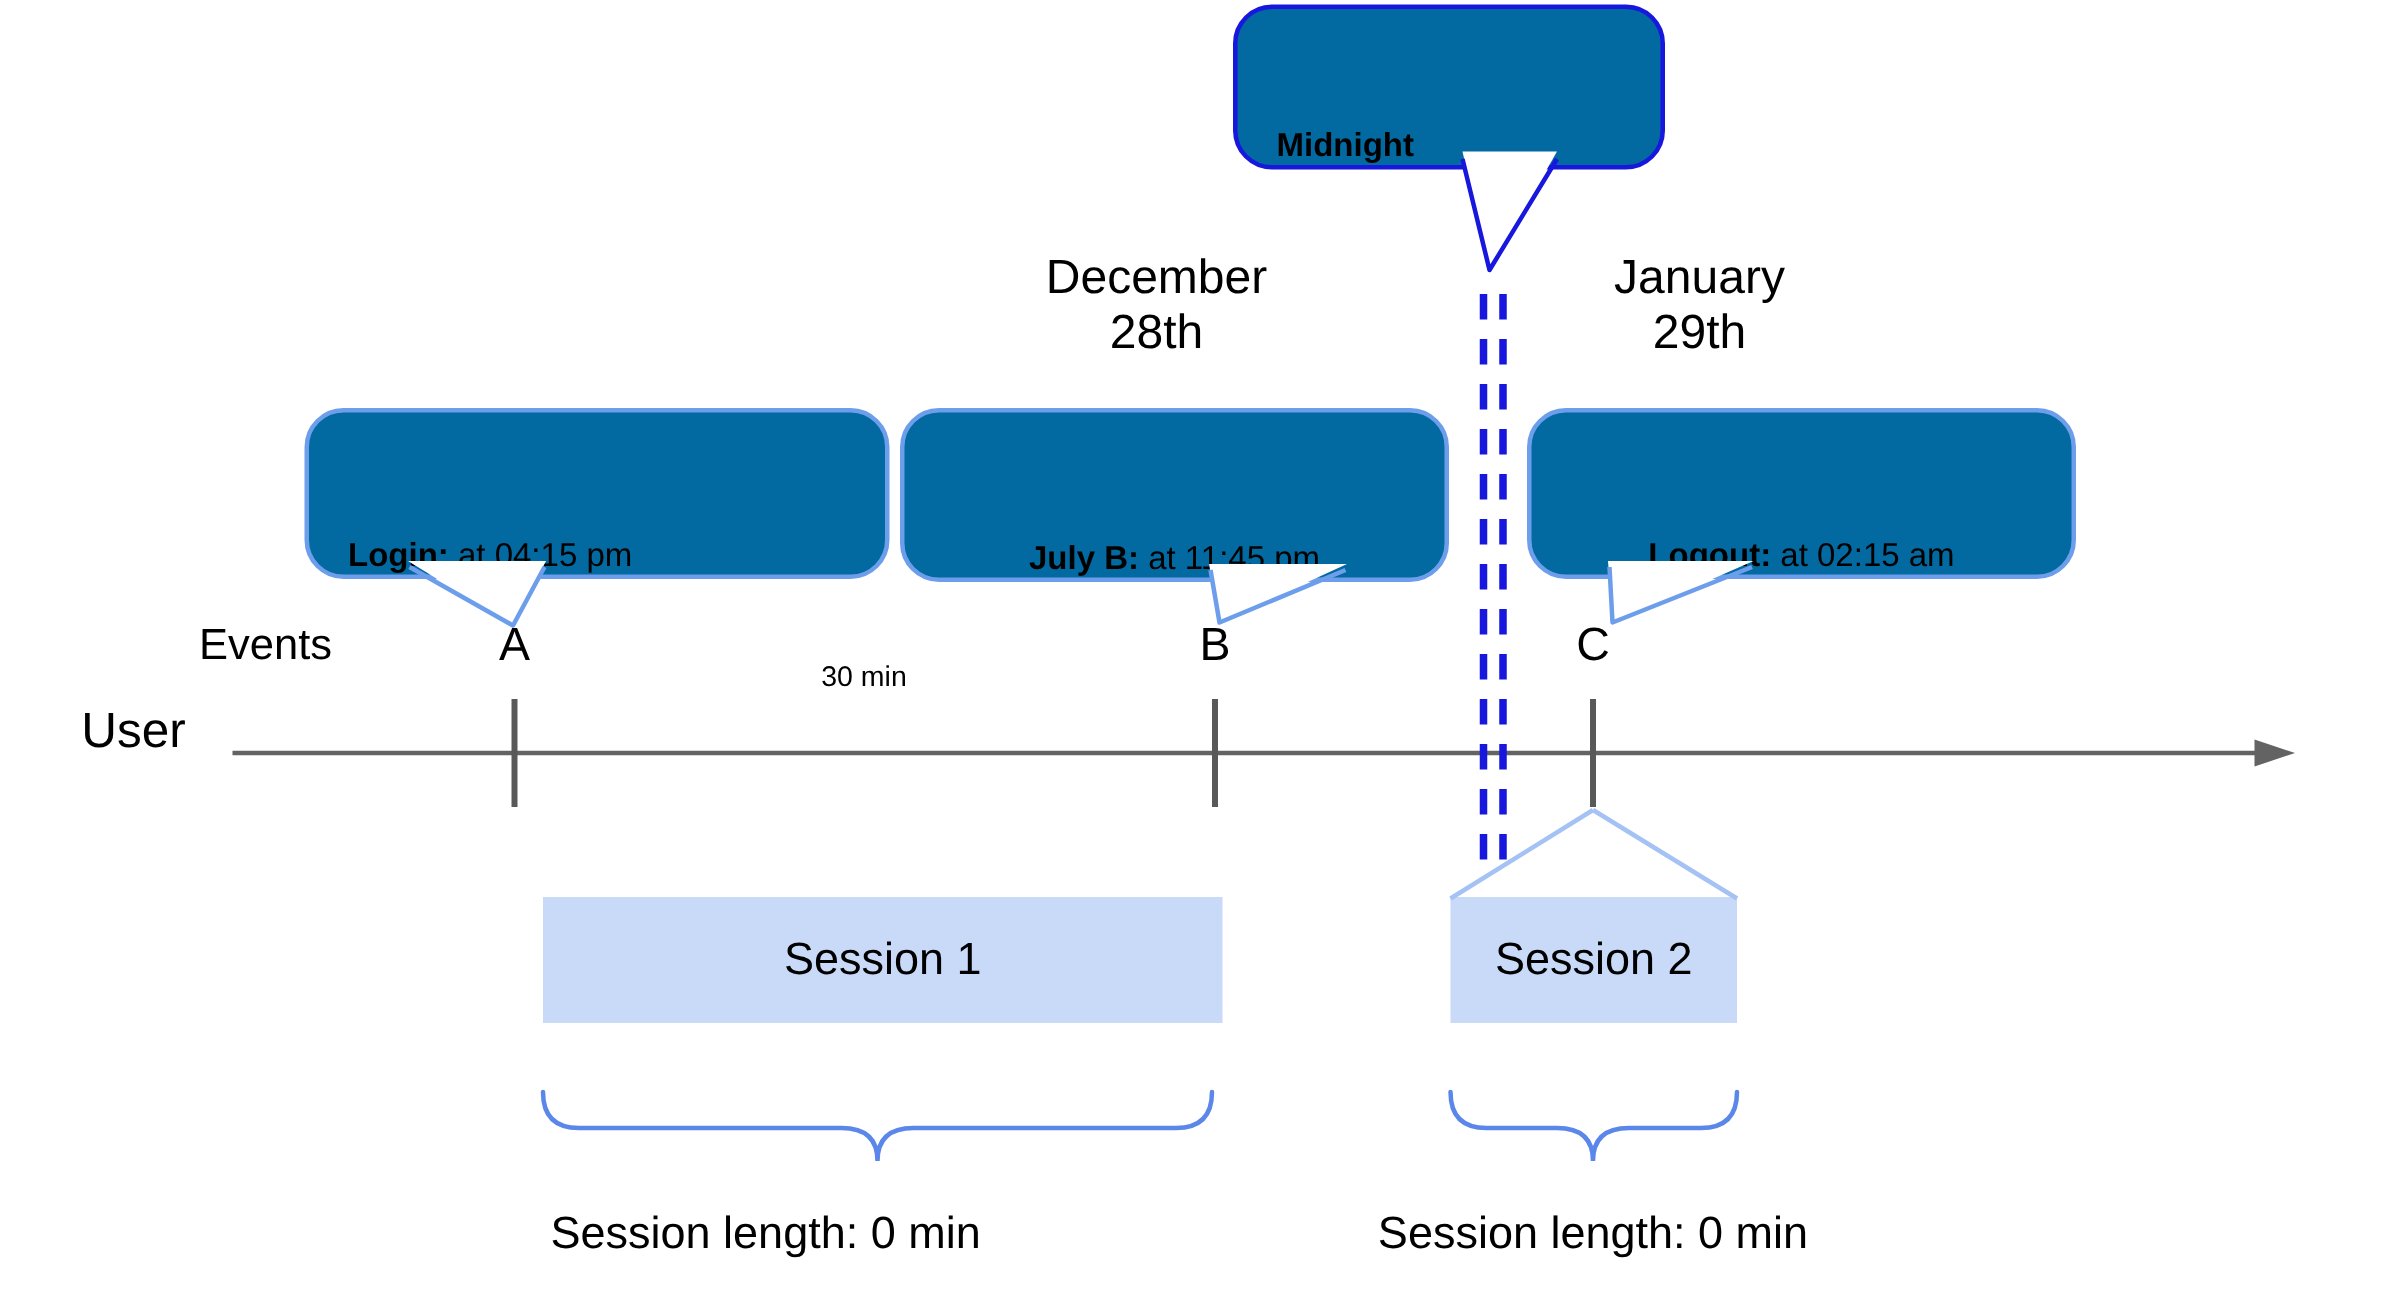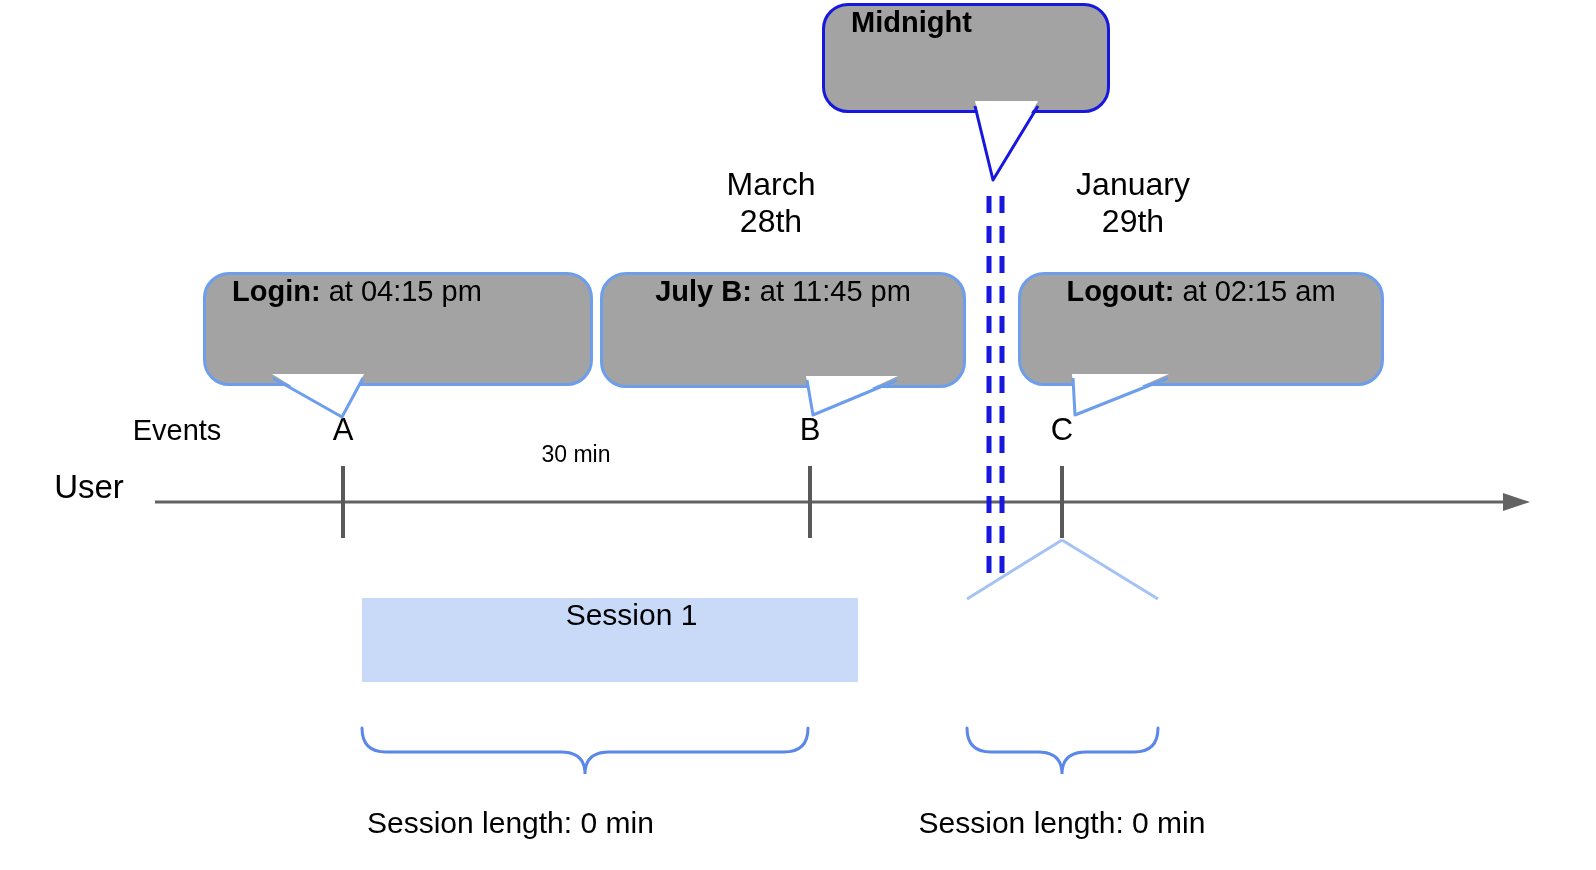--- a/index.html
+++ b/index.html
@@ -11,68 +11,71 @@
     --axis_gray:#636363;
     --tick_gray:#595959;
     --text_black:#000000;
   }
   html,body{margin:0;padding:0;background:#ffffff;}
   #canvas{
     position:relative;width:1596px;height:870px;background:#ffffff;overflow:hidden;
     font-family:"Liberation Sans","DejaVu Sans",sans-serif;color:var(--text_black);
   }
   .bubble{
-    position:absolute;background:#a3a3a3;border:3px solid var(--cornflower);
-    border-radius:26px;display:flex;align-items:flex-start;z-index:1;
-    font-size:29px;white-space:pre;
+    position:absolute;background:#0369a1;border:3px solid var(--cornflower);
+    border-radius:26px;display:flex;align-items:flex-end;z-index:1;
+    font-size:22px;white-space:pre;
   }
   .bubble .b{font-weight:bold;}
   .bubble.center{justify-content:center;}
   .bubble.leftpad{padding-left:26px;}
   .bubble.dark{border-color:var(--dark_blue);}
   .lbl{position:absolute;text-align:center;z-index:1;}
   .session-box{
-    position:absolute;background:var(--session_fill);display:flex;
-    justify-content:center;font-size:30px;z-index:1;padding-left:43px;
+    position:absolute;background:var(--session_fill);display:flex;align-items:center;
+    justify-content:center;font-size:30px;z-index:1;
   }
   #overlay{position:absolute;left:0;top:0;z-index:3;pointer-events:none;}
 </style>
 </head>
 <body>
 
 <div id="canvas">
 
   <div class="bubble dark leftpad" style="left:822px;top:3px;width:256px;height:104px;">
     <span class="b">Midnight</span>
   </div>
 
-  <div class="lbl" style="left:691px;top:166px;width:160px;font-size:32px;">March 28th</div>
+  <div class="lbl" style="left:691px;top:166px;width:160px;font-size:32px;">December 28th</div>
   <div class="lbl" style="left:1053px;top:166px;width:160px;font-size:32px;">January 29th</div>
 
   <div class="bubble leftpad" style="left:203px;top:272px;width:358px;height:108px;">
     <span class="b">Login:</span><span> at 04:15 pm</span>
   </div>
 
   <div class="bubble center" style="left:600px;top:272px;width:360px;height:110px;">
     <span class="b">July B:</span><span> at 11:45 pm</span>
   </div>
 
   <div class="bubble center" style="left:1018px;top:272px;width:360px;height:108px;">
     <span class="b">Logout:</span><span> at 02:15 am</span>
   </div>
 
   <div class="lbl" style="left:127px;top:414px;width:100px;font-size:29px;">Events</div>
   <div class="lbl" style="left:313px;top:412px;width:60px;font-size:31px;">A</div>
   <div class="lbl" style="left:780px;top:412px;width:60px;font-size:31px;">B</div>
   <div class="lbl" style="left:1032px;top:412px;width:60px;font-size:31px;">C</div>
-  <div class="lbl" style="left:516px;top:441px;width:120px;font-size:23px;">30 min</div>
+  <div class="lbl" style="left:516px;top:441px;width:120px;font-size:19px;">30 min</div>
   <div class="lbl" style="left:39px;top:468px;width:100px;font-size:33px;">User</div>
 
   <div class="session-box" style="left:362px;top:598px;width:453px;height:84px;">
     <span>Session 1</span>
+  </div>
+  <div class="session-box" style="left:967px;top:598px;width:191px;height:84px;">
+    <span>Session 2</span>
   </div>
 
   <div class="lbl" style="left:367px;top:806px;font-size:30px;text-align:left;">Session length: 0 min</div>
   <div class="lbl" style="left:1062px;top:806px;font-size:30px;transform:translateX(-50%);white-space:nowrap;">Session length: 0 min</div>
 
   <svg id="overlay" width="1596" height="870" viewBox="0 0 1596 870">
 
     <g>
       <line x1="155" y1="502" x2="1506" y2="502" style="stroke:var(--axis_gray);" stroke-width="3"></line>
       <polygon points="1503,493 1530,502 1503,511" style="fill:var(--axis_gray);"></polygon>

